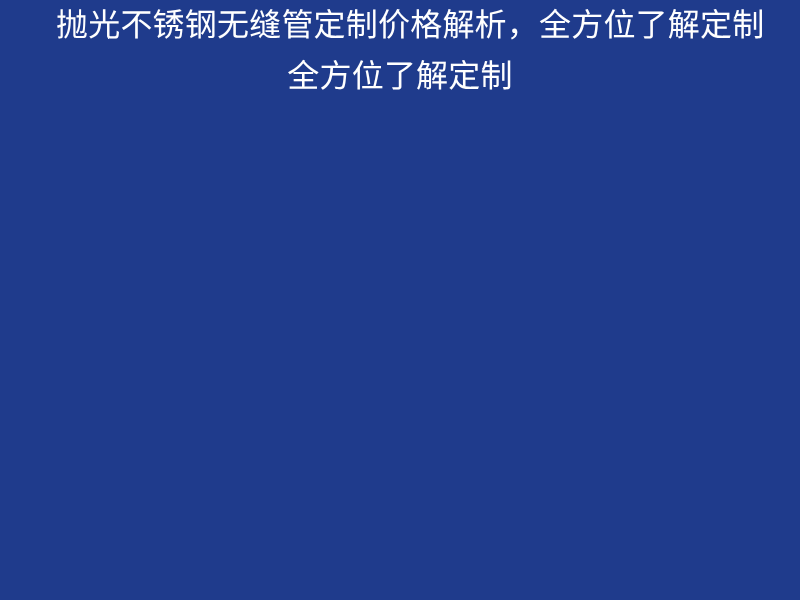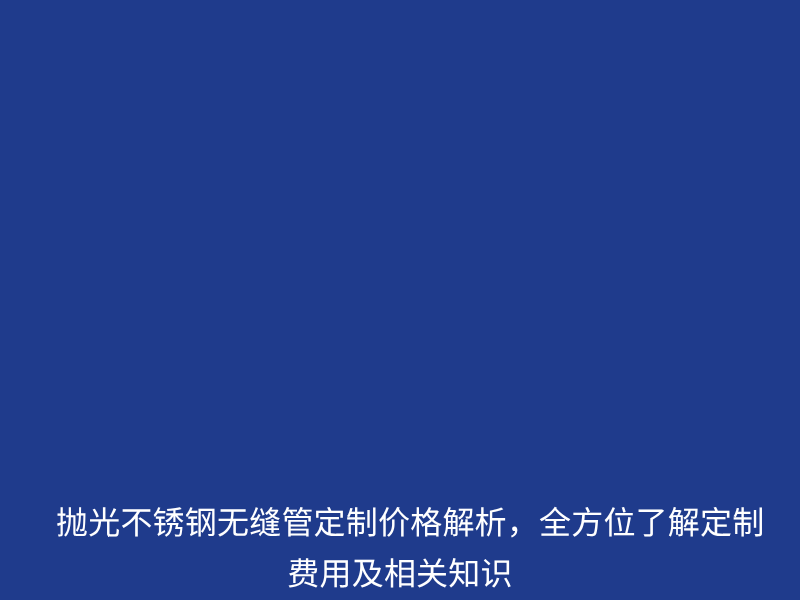--- a/index.html
+++ b/index.html
@@ -15,21 +15,21 @@
     font-family: "DejaVu Sans", "Liberation Sans", sans-serif;
   }
 
   .banner {
     position: relative;
     box-sizing: border-box;
     width: 800px;
     height: 600px;
     background-color: #1f3b8c;
     display: flex;
-    align-items: flex-end;
+    align-items: flex-start;
     justify-content: center;
   }
 
   .title-block {
     width: 700px;
     text-align: center;
     padding: 0 6px;
     box-sizing: border-box;
   }
 
@@ -43,15 +43,15 @@
     white-space: nowrap;
     font-family: "DejaVu Sans", "Liberation Sans", sans-serif;
   }
 </style>
 </head>
 <body>
 
 <div class="banner">
   <div class="title-block">
     <span class="title-line">抛光不锈钢无缝管定制价格解析，全方位了解定制</span>
-    <span class="title-line">费用及相关知识</span>
+    <span class="title-line">全方位了解定制</span>
   </div>
 </div>
 
 </body></html>

